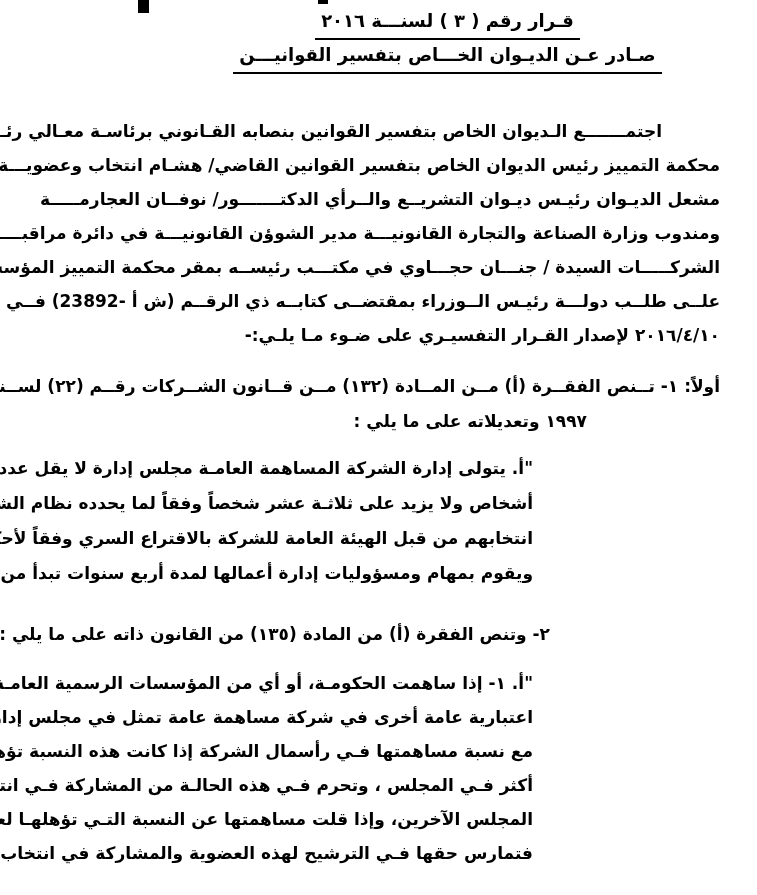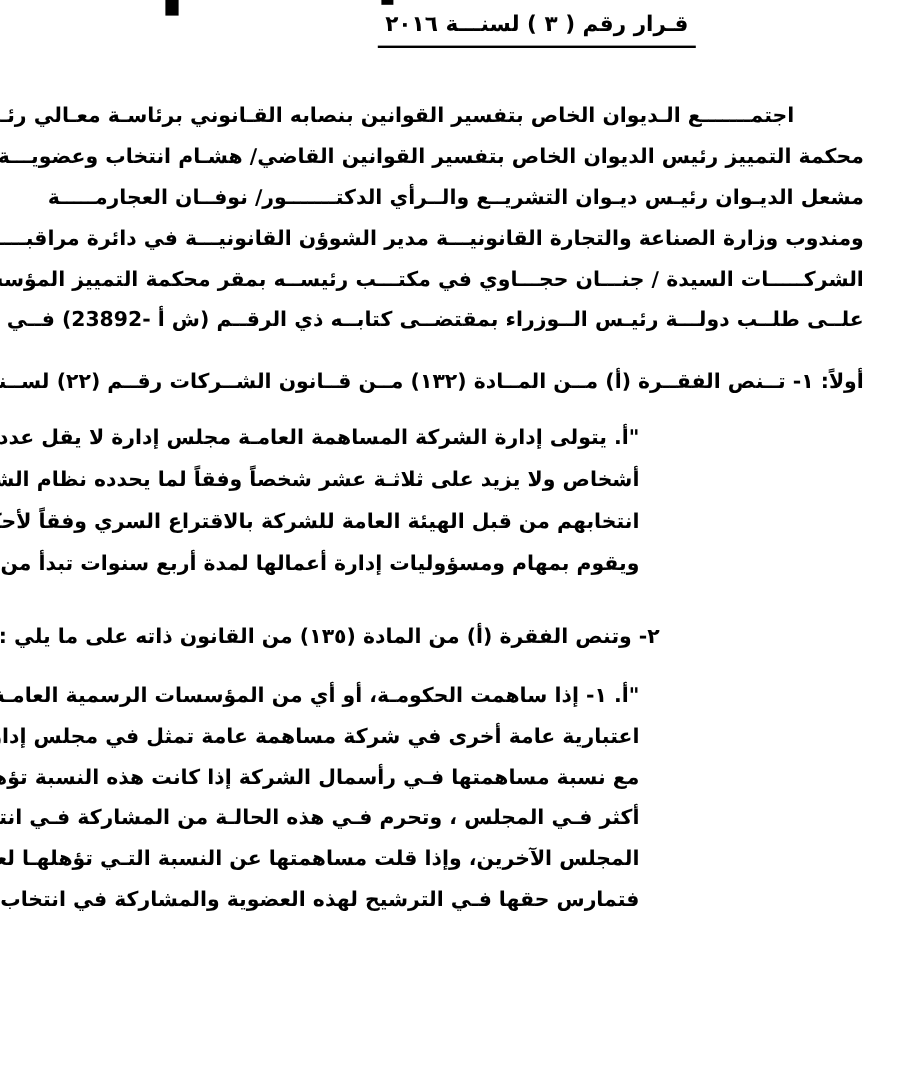--- a/index.html
+++ b/index.html
@@ -61,32 +61,37 @@
 <body>
 
 <div class="doc">
 
   <div class="scan-mark corner"></div>
   <div class="scan-mark top"></div>
 
   <div class="title">
     <span class="u">قـرار رقم ( ٣ ) لسنـــة ٢٠١٦</span>
   </div>
+  <div class="title">
+    <span class="u">صـادر عـن الديـوان الخـــاص بتفسير القوانيـــن</span>
+  </div>
 
   <div class="p-open">
     <div class="ln jl first">اجتمـــــــع الـديوان الخاص بتفسير القوانين بنصابه القـانوني برئاسـة معـالي رئـيس</div>
     <div class="ln jl">محكمة التمييز رئيس الديوان الخاص بتفسير القوانين القاضي/ هشـام انتخاب وعضويـــة كــل مـن</div>
     <div class="ln jl">مشعل الديـوان رئيـس ديـوان التشريــع والــرأي الدكتـــــــور/ نوفــان العجارمـــــة</div>
     <div class="ln jl">ومندوب وزارة الصناعة والتجارة القانونيـــة مدير الشوؤن القانونيـــة في دائرة مراقبـــــة</div>
     <div class="ln jl">الشركـــــات السيدة / جنـــان حجـــاوي في مكتـــب رئيســه بمقر محكمة التمييز المؤسسات</div>
     <div class="ln jl">علــى طلــب دولـــة رئيـس الــوزراء بمقتضــى كتابــه ذي الرقــم (ش أ -23892) فــي</div>
+    <div class="ln rl">٢٠١٦/٤/١٠ لإصدار القـرار التفسيـري على ضـوء مـا يلـي:-</div>
   </div>
 
   <div class="sec1">
     <div class="ln jl">أولاً: ١- تــنص الفقــرة (أ) مــن المــادة (١٣٢) مــن قــانون الشــركات رقــم (٢٢) لســنة</div>
+    <div class="ln rl indent1">١٩٩٧ وتعديلاته على ما يلي :</div>
   </div>
 
   <div class="quote q1">
     <div class="ln jl">"أ. يتولى إدارة الشركة المساهمة العامـة مجلس إدارة لا يقل عدد أعضائه عن ثلاثة</div>
     <div class="ln jl">أشخاص ولا يزيد على ثلاثـة عشر شخصاً وفقاً لما يحدده نظام الشركة ، يتم</div>
     <div class="ln jl">انتخابهم من قبل الهيئة العامة للشركة بالاقتراع السري وفقاً لأحكام هذا القانون.</div>
     <div class="ln rl">ويقوم بمهام ومسؤوليات إدارة أعمالها لمدة أربع سنوات تبدأ من تاريخ انتخابه.</div>
   </div>
 
   <div class="item2">

